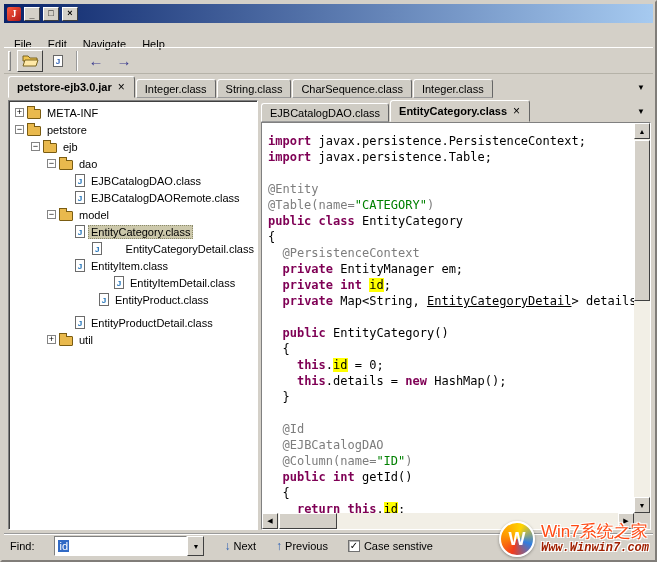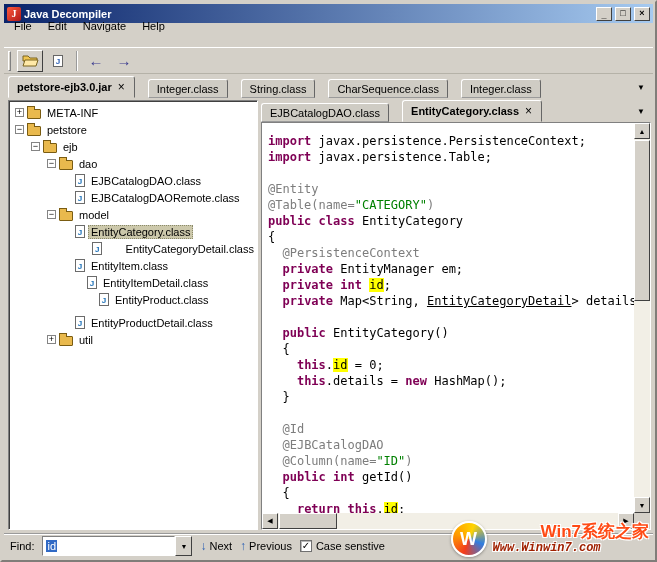--- a/index.html
+++ b/index.html
@@ -35,21 +35,21 @@
   .title-text { flex: 1; color: #fff; font-weight: bold; font-size: 11px; }
   .tb-btn {
     width: 16px; height: 14px; flex: none;
     background: #d4d0c8;
     border: 1px solid; border-color: #fff #404040 #404040 #fff;
     font-size: 9px; font-weight: bold; line-height: 1;
     display: flex; align-items: center; justify-content: center;
   }
   .tb-btn.min { align-items: flex-end; }
   
-  .menubar { height: 20px; flex: none; display: flex; align-items: flex-end; padding: 12px 2px; }
+  .menubar { height: 20px; flex: none; display: flex; align-items: flex-start; padding: 12px 2px; }
   .menu-item { padding: 3px 8px; cursor: default; }
   
   .toolbar {
     height: 27px; flex: none;
     display: flex; align-items: center; gap: 2px; padding: 1px 4px;
     border-top: 1px solid #fff; border-bottom: 1px solid #b5b2a8;
   }
   .grip { width: 3px; height: 20px; border: 1px solid; border-color: #fff #808080 #808080 #fff; margin-right: 4px; }
   .tb-tool {
     width: 26px; height: 22px;
@@ -58,21 +58,21 @@
   }
   .tb-tool.raised { background: #d4d0c8; border-color: #fff #404040 #404040 #fff; }
   .tsep { width: 2px; height: 20px; border-left: 1px solid #9a9a9a; border-right: 1px solid #fff; margin: 0 3px; }
   .arrow-glyph { font-size: 15px; font-weight: bold; color: #3b3b8f; }
   
   .tabrow { display: flex; align-items: flex-end; height: 24px; flex: none; padding: 2px 4px 0 4px; }
   .tabrow.inner { height: 22px; padding: 1px 2px 0 0; }
   .tabs { display: flex; align-items: flex-end; flex: 1; min-width: 0; overflow: hidden; }
   .tab {
     display: flex; align-items: center; gap: 5px;
-    height: 19px; padding: 0 8px; margin-right: 13px;
+    height: 19px; padding: 0 8px; margin-right: 1px;
     background: #cfccc4; white-space: nowrap;
     border: 1px solid; border-color: #fff #666 #9a9a9a #fff;
     border-radius: 3px 3px 0 0; cursor: default;
   }
   .tab.active { background: #d4d0c8; font-weight: bold; height: 22px; border-bottom-color: #d4d0c8; }
   .tab-close { font-weight: normal; font-size: 12px; line-height: 1; padding: 0 1px; }
   .tab-overflow { font-size: 8px; padding: 0 4px 6px 4px; }
   
   .main { flex: 1; min-height: 0; display: flex; padding: 2px 2px 3px 4px; }
   .splitter { width: 3px; flex: none; }
@@ -140,21 +140,21 @@
     background: #d4d0c8; border: 1px solid; border-color: #fff #404040 #404040 #fff;
   }
   .sb-track { flex: 1; position: relative; }
   .sb-thumb-v { position: absolute; left: 0; right: 0; top: 1px; height: 45%;
     background: #d4d0c8; border: 1px solid; border-color: #fff #404040 #404040 #fff; }
   .sb-thumb-h { position: absolute; top: 0; bottom: 0; left: 1px; width: 58px;
     background: #d4d0c8; border: 1px solid; border-color: #fff #404040 #404040 #fff; }
   
   .findbar {
     height: 25px; flex: none;
-    display: flex; align-items: center; gap: 8px; padding: 2px 6px;
+    display: flex; align-items: center; gap: 20px; padding: 2px 6px;
     border-top: 1px solid #9a9a9a; box-shadow: inset 0 1px 0 #fff;
   }
   .combo { display: flex; width: 150px; height: 20px; }
   .combo-field {
     flex: 1; background: #fff;
     border: 1px solid; border-color: #808080 #fff #fff #808080;
     display: flex; align-items: center; padding: 0 3px;
   }
   .combo-sel { background: #316ac5; color: #fff; padding: 0 1px; }
   .combo-btn {
@@ -173,33 +173,32 @@
   
   .watermark { position: absolute; right: 6px; bottom: 3px; display: flex; align-items: center; gap: 6px; z-index: 20; }
   .wm-logo {
     width: 36px; height: 36px; border-radius: 50%;
     background: conic-gradient(from 200deg,#f23c1e,#ff9a00,#ffd400,#2f7de1,#f23c1e);
     color: #fff; font-weight: bold; font-size: 18px;
     display: flex; align-items: center; justify-content: center;
     border: 2px solid #fff; box-shadow: 0 1px 3px rgba(0,0,0,.35);
   }
   .wm-text { display: flex; flex-direction: column; line-height: 1.15; }
-  .wm-line1 { font-size: 17px; font-weight: bold; color: #ff4a14;
-    text-shadow: -1px -1px 0 #fff, 1px -1px 0 #fff, -1px 1px 0 #fff, 1px 1px 0 #fff; margin-left: 48px; }
+  .wm-line1 { font-size: 17px; font-weight: normal; color: #ff4a14;
+    text-shadow: -1px -1px 0 #fff, 1px -1px 0 #fff, -1px 1px 0 #fff, 1px 1px 0 #fff; }
   .wm-line2 { font-size: 12px; font-weight: bold; font-style: italic; color: #a02000;
     text-shadow: -1px -1px 0 #fff, 1px -1px 0 #fff, -1px 1px 0 #fff, 1px 1px 0 #fff; font-family: Liberation Mono, monospace; }
 </style>
 </head>
 <body>
 
 <div class="window">
 
   <div class="titlebar">
     <span class="app-icon">J</span>
-    <span class="title-text">Java Decompiler</span>
     <span class="tb-btn min">_</span>
     <span class="tb-btn">□</span>
     <span class="tb-btn">×</span>
   </div>
 
   <div class="menubar" id="menu-bar">
       <div class="menu-item">File</div>
       <div class="menu-item">Edit</div>
       <div class="menu-item">Navigate</div>
       <div class="menu-item">Help</div>
@@ -295,21 +294,21 @@
         <div class="tree-row" style="padding-left: 54px; justify-content: space-between;">
           <span class="expander-spacer"></span>
           <span class="tree-icon icon-class"></span>
           <span class="tree-label">EntityCategoryDetail.class</span>
         </div>
         <div class="tree-row" style="padding-left: 54px;">
           <span class="expander-spacer"></span>
           <span class="tree-icon icon-class"></span>
           <span class="tree-label">EntityItem.class</span>
         </div>
-        <div class="tree-row" style="padding-left: 66px;">
+        <div class="tree-row" style="padding-left: 66px; margin-left: 27px;">
           <span class="expander-spacer"></span>
           <span class="tree-icon icon-class"></span>
           <span class="tree-label">EntityItemDetail.class</span>
         </div>
         <div class="tree-row" style="padding-left: 54px; margin-left: 24px;">
           <span class="expander-spacer"></span>
           <span class="tree-icon icon-class"></span>
           <span class="tree-label">EntityProduct.class</span>
         </div>
         <div class="tree-row" style="padding-left: 54px; margin-top: 6px;">

